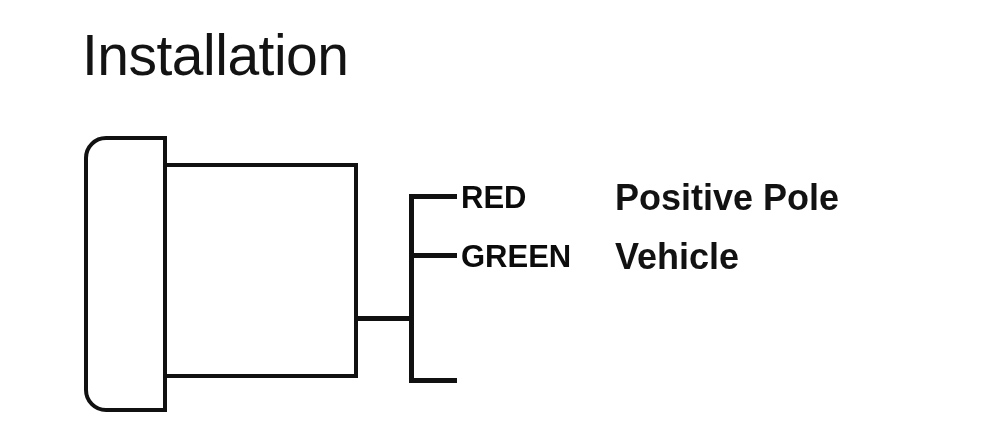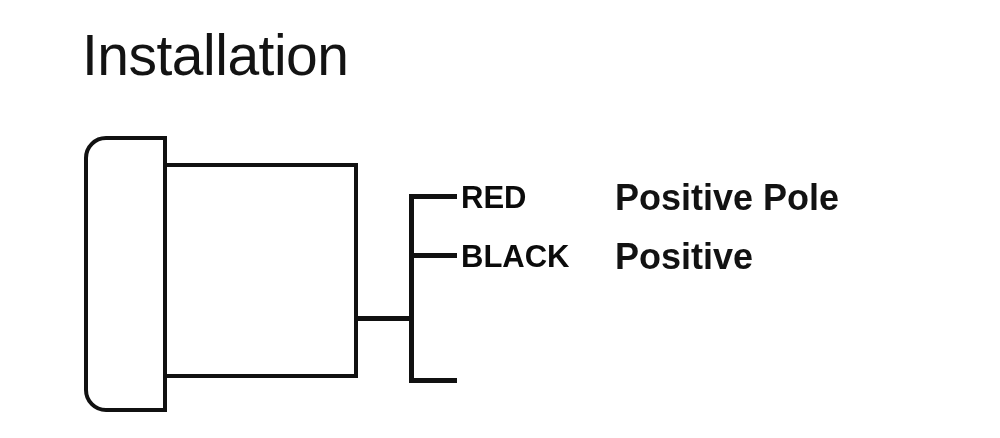--- a/index.html
+++ b/index.html
@@ -124,18 +124,18 @@
     <div id="branch-green" class="stroke"></div>
     <div id="branch-black" class="stroke"></div>
   </div>
 
   <div class="row" id="row-red">
     <div class="wire-name">RED</div>
     <div class="wire-desc">Positive Pole</div>
   </div>
 
   <div class="row" id="row-green">
-    <div class="wire-name">BLACK</div>
-    <div class="wire-desc">Positive</div>
+    <div class="wire-name">GREEN</div>
+    <div class="wire-desc">Vehicle</div>
   </div>
 
 
 </div>
 
 </body></html>

